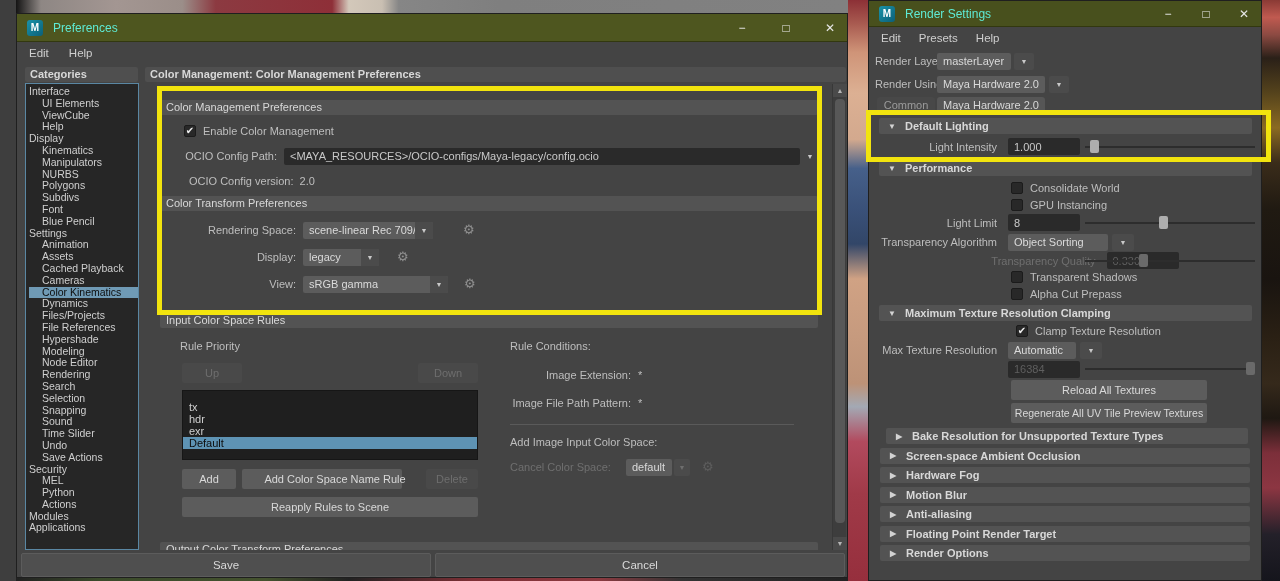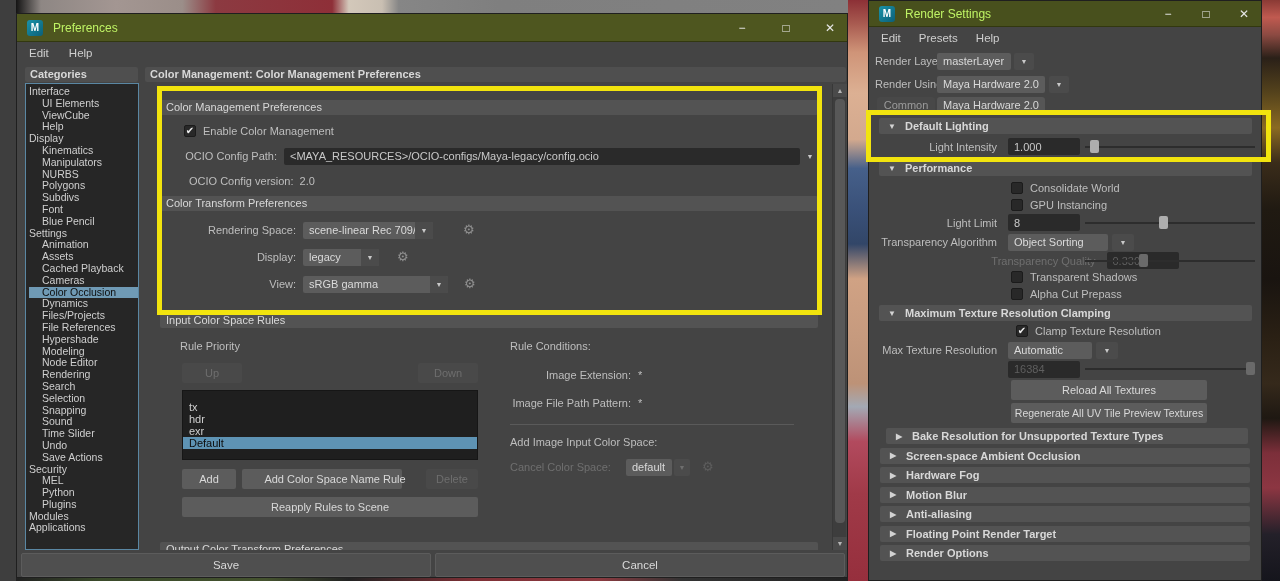--- a/index.html
+++ b/index.html
@@ -23,21 +23,21 @@
   .window { position:absolute; background:#444444; border:1px solid #1f1f1f; z-index:10; }
   .win-pref { left:16px; top:13px; width:832px; height:565px; }
   .win-rs   { left:868px; top:0; width:394px; height:581px; }
   .titlebar { position:absolute; left:0; top:0; right:0; height:28px; display:flex;
     align-items:center; padding:0 10px; border-bottom:1px solid #32380f; }
   .tb-pref { background:#4e561f; }
   .tb-rs   { background:#48501d; height:26px; }
   .maya-icon { width:16px; height:16px; border-radius:3px; margin-right:10px;
     background:linear-gradient(135deg,#1a93a8,#0b5f78); color:#fff; font-size:10px;
     font-weight:bold; display:flex; align-items:center; justify-content:center; }
-  .win-title { color:#bef264; font-size:12px; }
+  .win-title { color:#5eead4; font-size:12px; }
   .win-controls { margin-left:auto; display:flex; gap:30px; color:#e8e8e8; font-size:12px; }
   .win-controls span { cursor:default; width:14px; text-align:center; }
 
   .menubar { position:absolute; left:0; right:0; display:flex; gap:20px; align-items:center;
     padding:0 12px; color:#cfcfcf; font-size:11.5px; }
   .mb-pref { top:28px; height:21px; }
   .mb-rs   { top:26px; height:21px; }
 
   .panel-hdr { background:#4f4f4f; color:#d8d8d8; font-size:11px; font-weight:bold;
     line-height:15px; padding-left:5px; border-radius:2px; overflow:hidden; white-space:nowrap; }
@@ -153,39 +153,39 @@
         <div class="cat-item indent">NURBS</div>
         <div class="cat-item indent">Polygons</div>
         <div class="cat-item indent">Subdivs</div>
         <div class="cat-item indent">Font</div>
         <div class="cat-item indent">Blue Pencil</div>
         <div class="cat-item">Settings</div>
         <div class="cat-item indent">Animation</div>
         <div class="cat-item indent">Assets</div>
         <div class="cat-item indent">Cached Playback</div>
         <div class="cat-item indent">Cameras</div>
-        <div class="cat-item indent selected">Color Occlusion</div>
+        <div class="cat-item indent selected">Color Kinematics</div>
         <div class="cat-item indent">Dynamics</div>
         <div class="cat-item indent">Files/Projects</div>
         <div class="cat-item indent">File References</div>
         <div class="cat-item indent">Hypershade</div>
         <div class="cat-item indent">Modeling</div>
         <div class="cat-item indent">Node Editor</div>
         <div class="cat-item indent">Rendering</div>
         <div class="cat-item indent">Search</div>
         <div class="cat-item indent">Selection</div>
         <div class="cat-item indent">Snapping</div>
         <div class="cat-item indent">Sound</div>
         <div class="cat-item indent">Time Slider</div>
         <div class="cat-item indent">Undo</div>
         <div class="cat-item indent">Save Actions</div>
         <div class="cat-item">Security</div>
         <div class="cat-item indent">MEL</div>
         <div class="cat-item indent">Python</div>
-        <div class="cat-item indent">Plugins</div>
+        <div class="cat-item indent">Actions</div>
         <div class="cat-item">Modules</div>
         <div class="cat-item">Applications</div>
       </div>
 
     <div class="abs" style="left:129px;top:70px;width:686px;height:466px;overflow:hidden;">
 
       <div class="sec-hdr" style="left:14px;top:16px;width:658px;">Color Management Preferences</div>
 
       <div class="row" style="left:38px;top:39px;height:15px;gap:7px;">
         <span class="cb">
@@ -383,21 +383,21 @@
       <span>Maximum Texture Resolution Clamping</span>
     </div>
     <div class="row" style="left:147px;top:323px;height:14px;gap:7px;">
       <span class="cb">
           <span class="tick">✔</span>
         </span>
       <span class="lbl">Clamp Texture Resolution</span>
     </div>
     <div class="row" style="left:0;top:340px;height:18px;width:100%;">
       <span class="lbl rlabel" style="width:135px;">Max Texture Resolution</span>
-      <span class="dd" style="width:84px;margin-left:4px;">
+      <span class="dd" style="width:68px;margin-left:4px;">
         <span class="dd-val">Automatic</span>
       </span>
       <span class="dd-btn lone" style="width:22px;height:17px;margin-left:4px;">▼</span>
     </div>
     <div class="row" style="left:0;top:360px;height:16px;width:100%;">
       <span class="field dim" style="width:72px;margin-left:139px;">16384</span>
     </div>
     <div class="slider disabled" style="left:216px;top:359px;width:170px;">
       <span class="track"></span>
         <span class="handle" style="left:97%;"></span>

